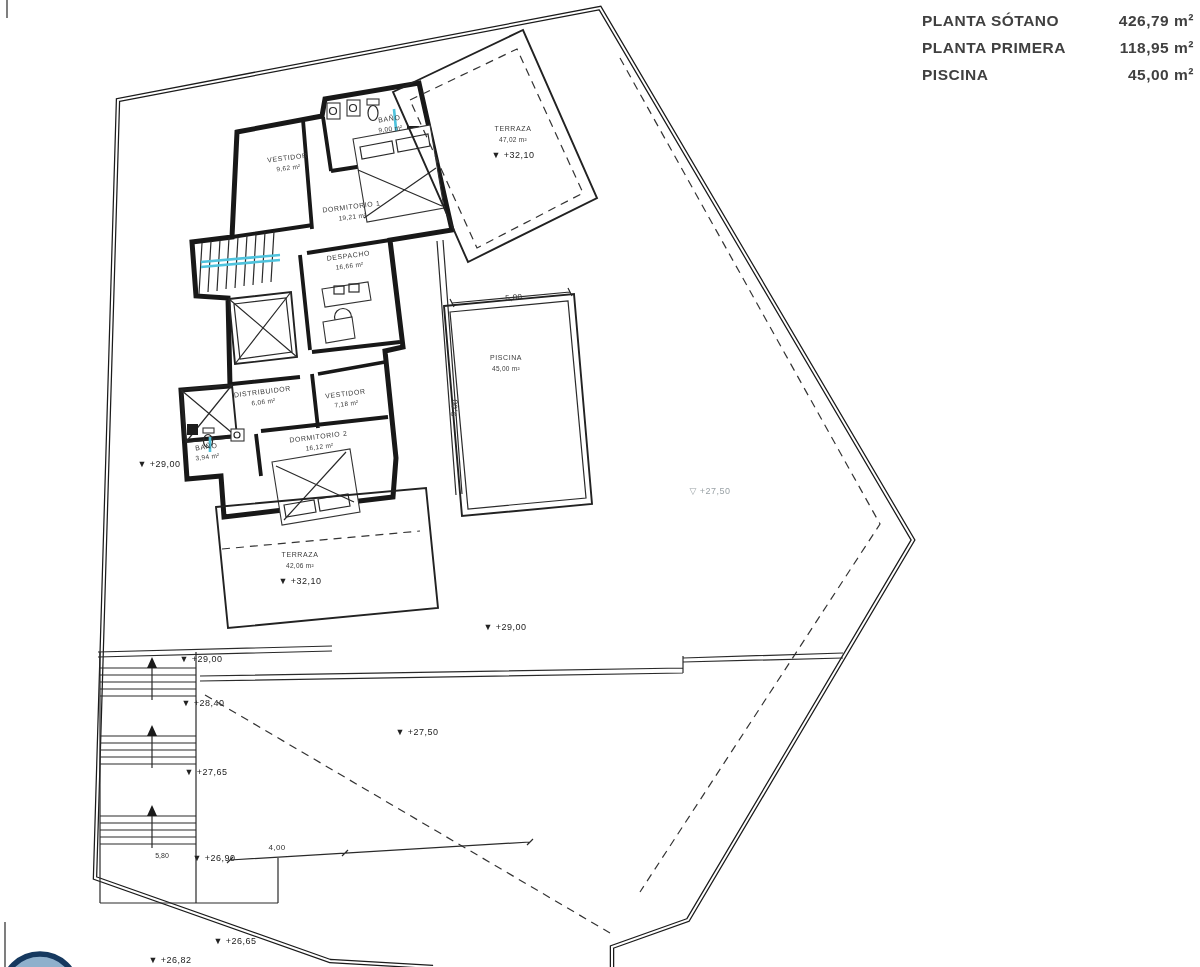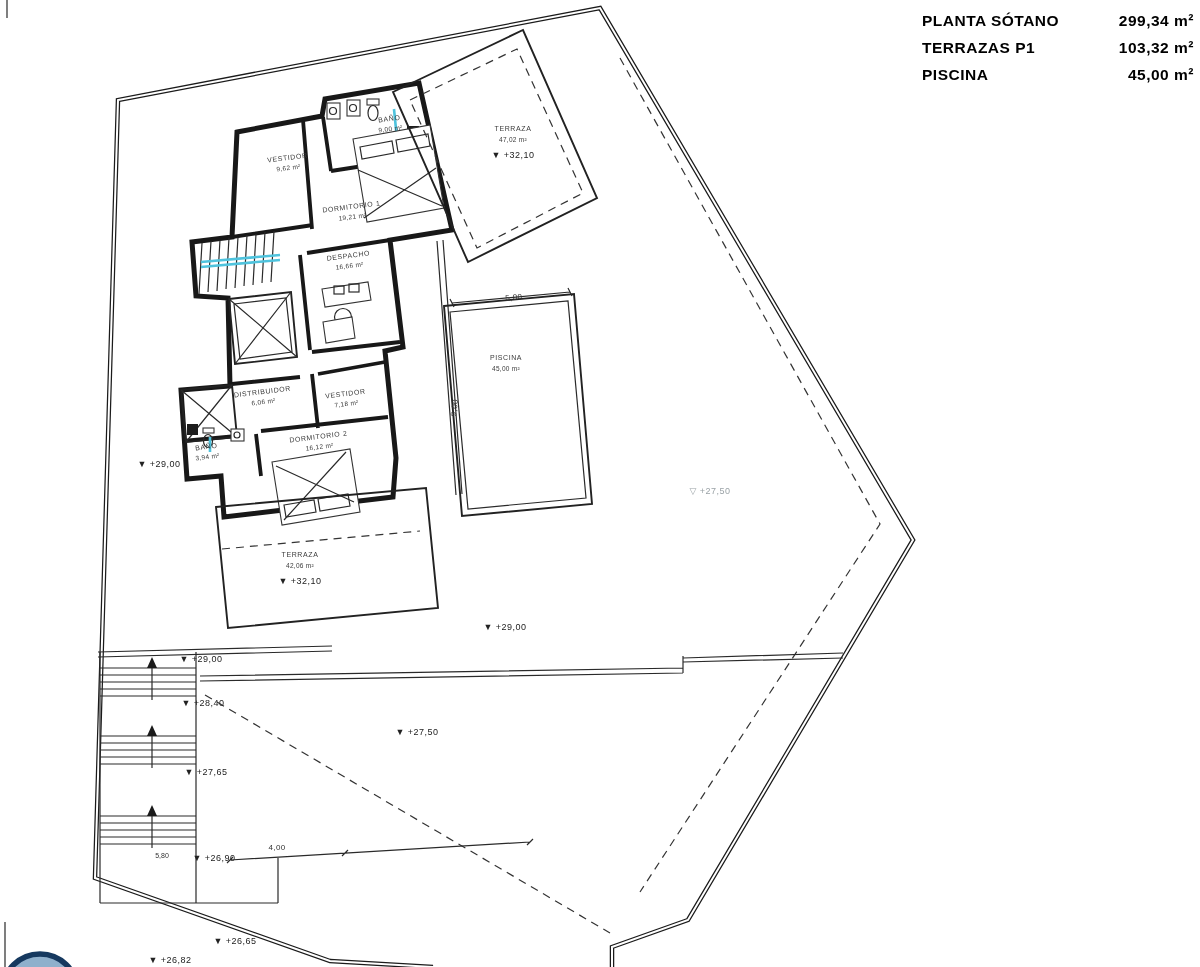--- a/index.html
+++ b/index.html
@@ -1,20 +1,20 @@
 <!DOCTYPE html>
 <html><head>
 <meta charset="utf-8">
 <style>
   html,body{margin:0;padding:0;background:#ffffff;}
   .page{position:relative;width:1200px;height:967px;background:#ffffff;overflow:hidden;
         font-family:"Liberation Sans",sans-serif;}
   svg{position:absolute;top:0;left:0;}
   
-  .legend{position:absolute;top:12px;left:922px;width:272px;color:#000000;}
+  .legend{position:absolute;top:12px;left:922px;width:272px;color:#404040;}
   .legend-row{display:flex;justify-content:space-between;align-items:baseline;
               margin-bottom:9px;font-size:15.5px;font-weight:700;letter-spacing:.5px;line-height:18px;}
   .legend-value{font-weight:700;}
   
   .boundary{stroke:#1b1b1b;stroke-width:4.5;fill:none;stroke-linejoin:miter;}
   .boundary-inner{stroke:#ffffff;stroke-width:2;fill:none;stroke-linejoin:miter;}
   .wall{stroke:#181818;stroke-width:5;fill:#ffffff;stroke-linejoin:miter;}
   .wall-in{stroke:#181818;stroke-width:3.8;fill:none;}
   .thin{stroke:#2a2a2a;stroke-width:1.2;fill:none;}
   .thin2{stroke:#222;stroke-width:1.9;fill:none;}
@@ -220,25 +220,25 @@
     <g>
       <path class="thin" d="M7,0 L7,18 M5,922 L5,967"></path>
     </g>
 
     <ellipse cx="40" cy="990" rx="37" ry="36" fill="#8fb0cc" stroke="#16395f" stroke-width="5.5"></ellipse>
   </svg>
 
   <div class="legend">
     <div class="legend-row">
       <span class="legend-label">PLANTA SÓTANO</span>
-      <span class="legend-value">299,34 m²</span>
+      <span class="legend-value">426,79 m²</span>
     </div>
     <div class="legend-row">
-      <span class="legend-label">TERRAZAS P1</span>
-      <span class="legend-value">103,32 m²</span>
+      <span class="legend-label">PLANTA PRIMERA</span>
+      <span class="legend-value">118,95 m²</span>
     </div>
     <div class="legend-row">
       <span class="legend-label">PISCINA</span>
       <span class="legend-value">45,00 m²</span>
     </div>
   </div>
 
 </div>
 
 </body></html>

